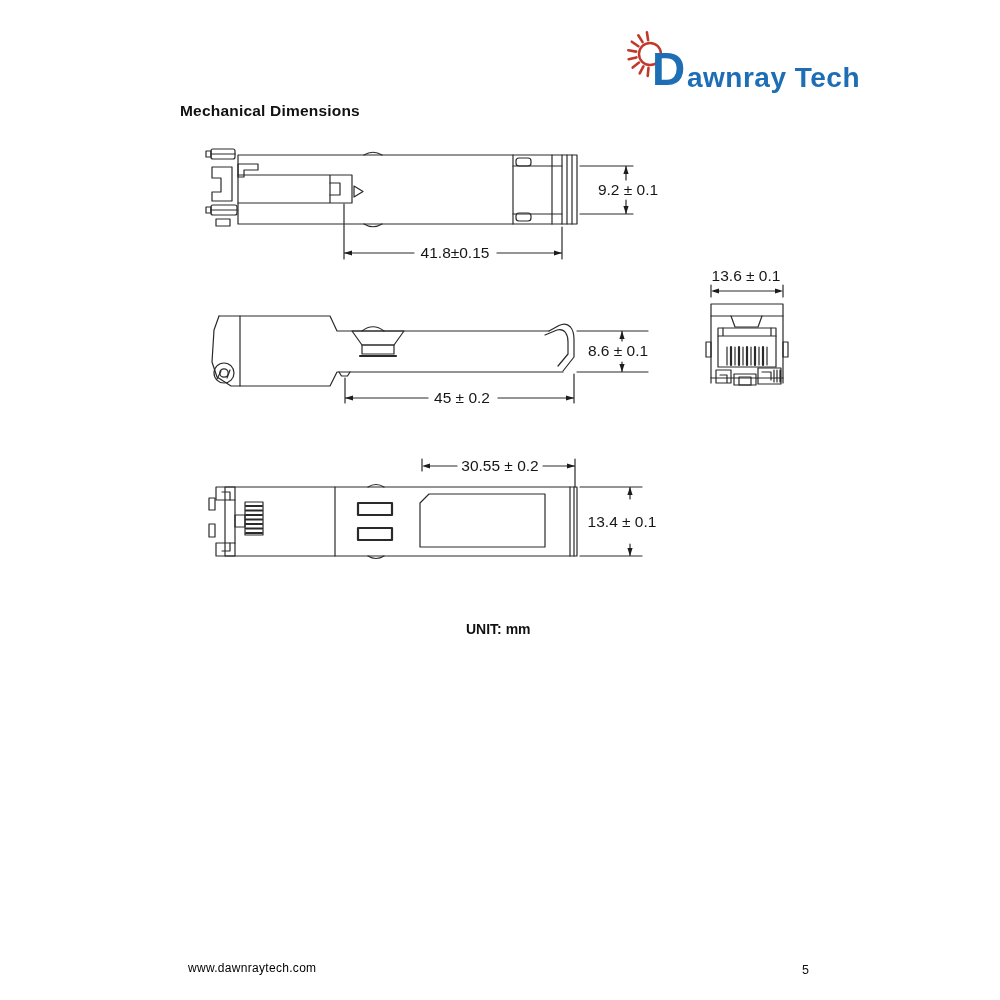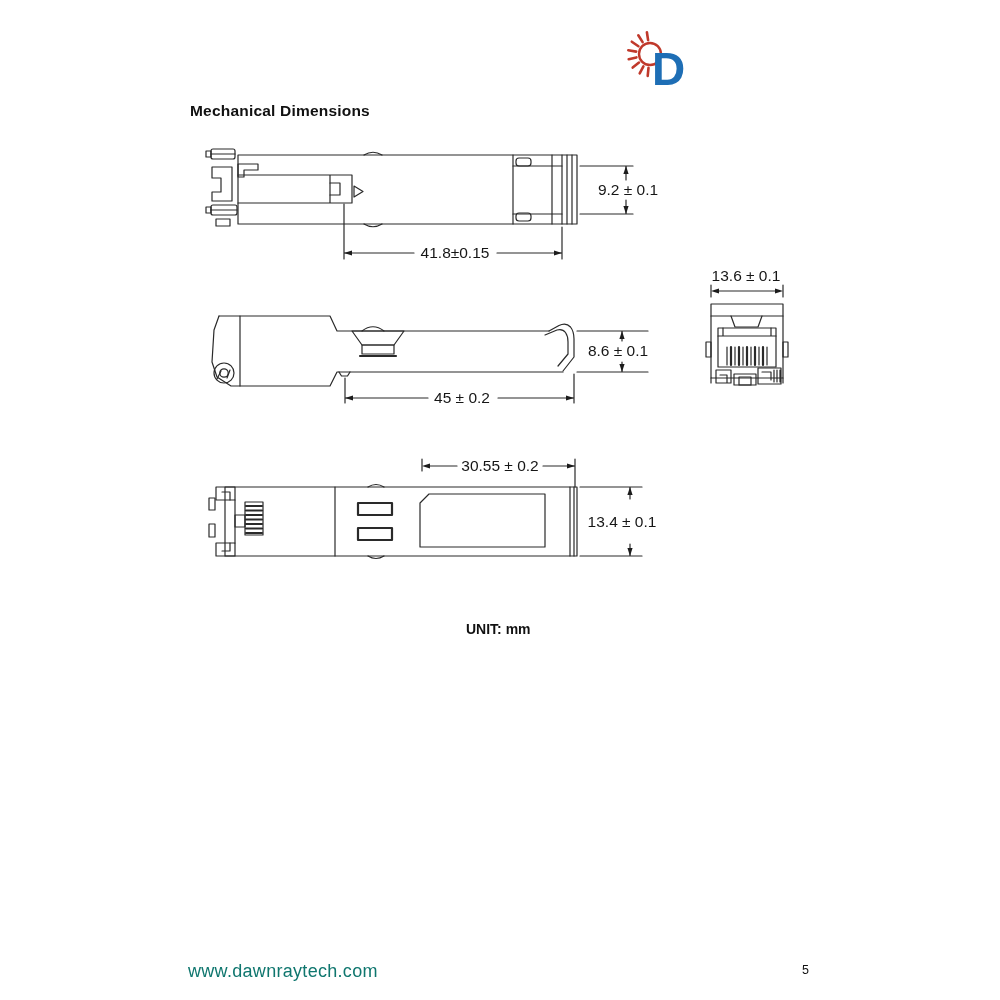--- a/index.html
+++ b/index.html
@@ -1,21 +1,21 @@
 <!DOCTYPE html>
 <html><head>
 <meta charset="utf-8">
 <style>
   html,body{margin:0;padding:0;background:#fff;}
   body{width:1000px;height:1000px;position:relative;overflow:hidden;
        font-family:"Liberation Sans",sans-serif;color:#111;}
   .abs{position:absolute;}
-  #heading{left:190px;top:102px;font-size:15.5px;font-weight:bold;letter-spacing:.2px;}
+  #heading{left:180px;top:102px;font-size:15.5px;font-weight:bold;letter-spacing:.2px;}
   #unit-label{left:466px;top:621px;font-size:14px;font-weight:bold;}
-  #footer-url{left:188px;top:961px;font-size:18px;color:#0f766e;letter-spacing:.3px;}
+  #footer-url{left:188px;top:961px;font-size:12px;color:#000000;letter-spacing:.3px;}
   #page-number{left:802px;top:963px;font-size:12.5px;}
   svg.drawing{position:absolute;overflow:visible;}
   svg text{font-family:"Liberation Sans",sans-serif;font-size:15.5px;fill:#161616;}
   .ln,.ln *{fill:none;stroke:#2a2a2a;stroke-width:1.2;stroke-linecap:round;stroke-linejoin:round;}
   .ln .thick{stroke-width:2.2;}
   .arrow{fill:#1c1c1c;stroke:none;}
   
   #logo{left:624px;top:22px;width:215px;height:64px;}
   #logo-sun{position:absolute;left:2px;top:10px;width:48px;height:48px;overflow:visible;}
   .sun{stroke:#c0392b;fill:none;stroke-linecap:round;}
@@ -35,20 +35,21 @@
       <path d="M16.6,10.1 L12.3,3.3"></path>
       <path d="M12.4,14.2 L5.8,9.7"></path>
       <path d="M10.2,19.6 L2.3,18.2"></path>
       <path d="M10.4,25.4 L2.7,27.3"></path>
       <path d="M13.0,30.6 L6.7,35.6"></path>
       <path d="M17.4,34.4 L13.7,41.4"></path>
       <path d="M22.5,35.9 L21.7,43.9"></path>
     </g>
   </svg>
   <span class="logo-d">D</span>
+  <span class="logo-rest">awnray Tech</span>
 </div>
 
 <div id="heading" class="abs">Mechanical Dimensions</div>
 
 <svg class="drawing" style="left:195px;top:140px" width="460" height="130" viewBox="195 140 460 130">
   <g class="ln">
     <path d="M238,155 H577 V224 H238 Z"></path>
     <path d="M364,155 Q373,149.5 382,155"></path>
     <path d="M364,224 Q373,229.5 382,224"></path>
   </g>

